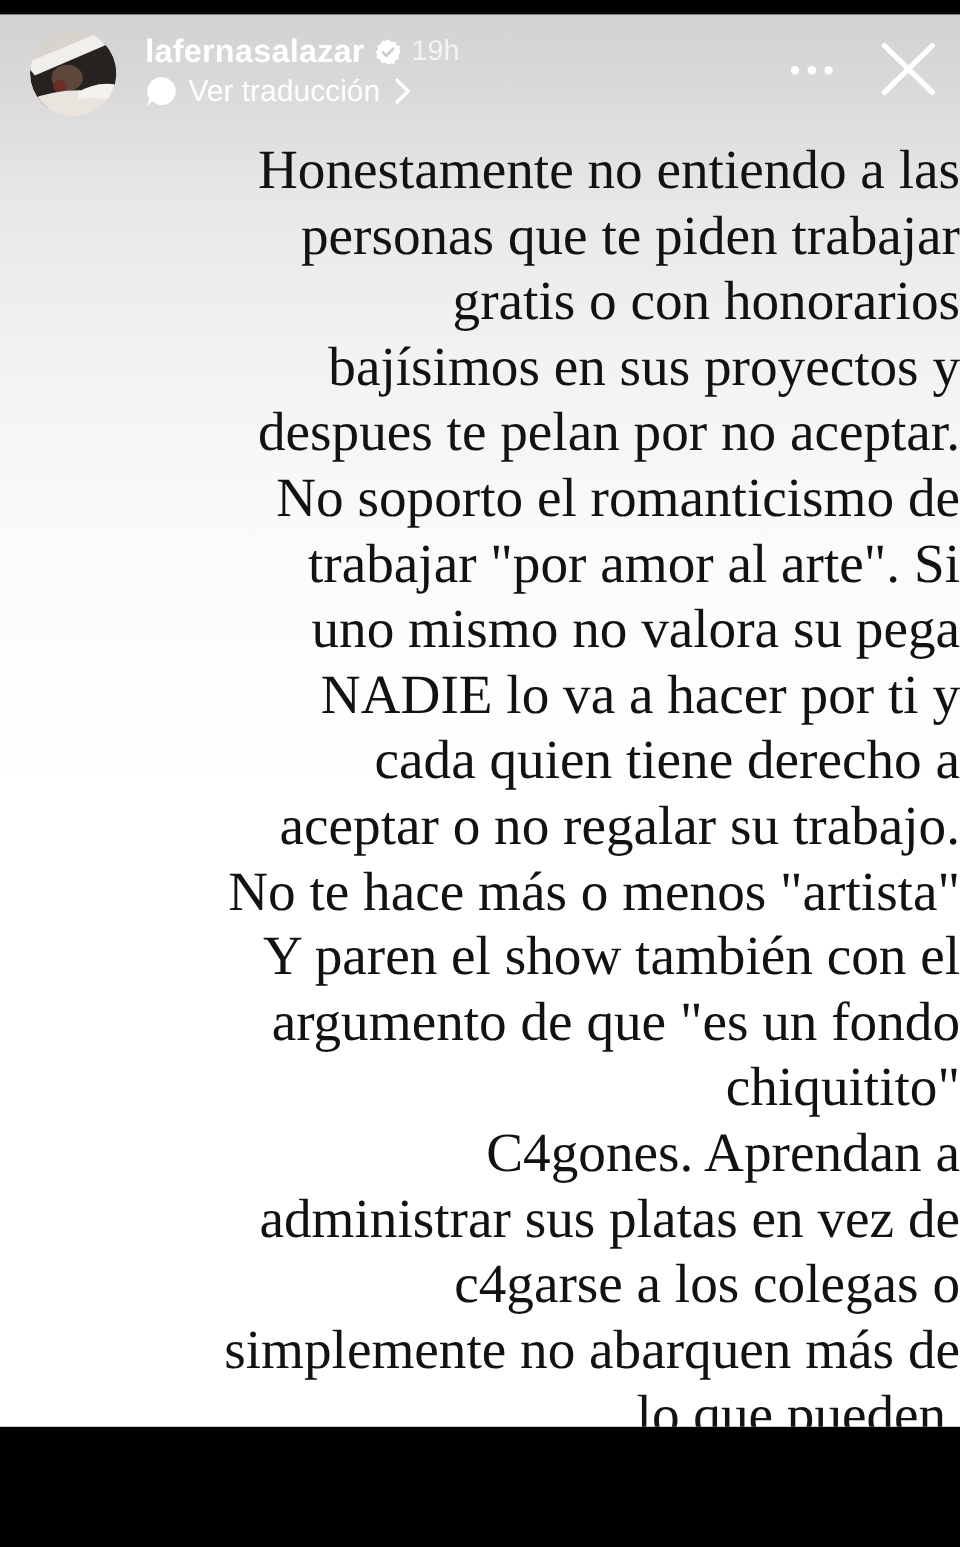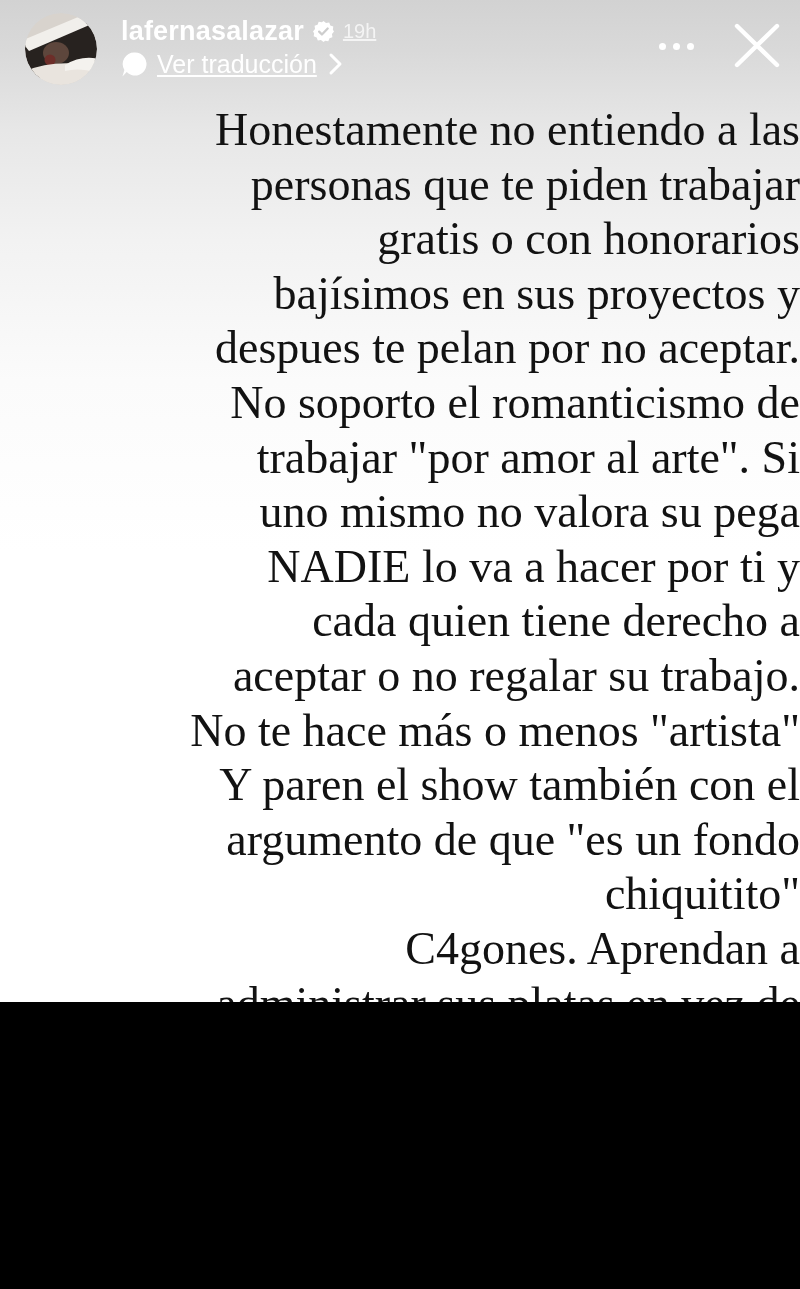--- a/index.html
+++ b/index.html
@@ -1,19 +1,19 @@
 <!DOCTYPE html>
 <html><head>
 <meta charset="utf-8">
 <style>
   html,body{margin:0;padding:0;background:#000;}
   .stage{
     position:relative;
-    width:800px;height:1002px;
-    margin:0 auto;
+    width:800px;height:1177px;
+    margin:12px auto;
     overflow:hidden;
     background:linear-gradient(180deg,#d2d2d2 0%,#d9d9d9 5%,#e7e7e7 13%,#f2f2f2 24%,#fbfbfb 38%,#ffffff 55%,#ffffff 100%);
     font-family:"Liberation Sans",sans-serif;
   }
   
   .header{
     position:absolute;top:0;left:0;right:0;height:96px;
     display:flex;align-items:flex-start;
     padding:13px 20px 0 25px;box-sizing:border-box;
   }
@@ -23,25 +23,25 @@
   }
   .avatar svg{display:block;width:72px;height:72px;}
   .meta{margin-left:24px;display:flex;flex-direction:column;gap:3px;padding-top:3px;min-width:0;}
   .row1{display:flex;align-items:center;gap:9px;}
   .username{
     color:#fff;font-size:27px;font-weight:600;letter-spacing:.2px;line-height:30px;
     cursor:pointer;white-space:nowrap;
   }
   .badge{display:inline-flex;width:21px;height:21px;}
   .badge svg{width:21px;height:21px;}
-  .time{color:rgba(255,255,255,.72);font-size:20px;line-height:30px;text-decoration:underline;}
+  .time{color:rgba(255,255,255,.72);font-size:24px;line-height:30px;}
   .row2{display:flex;align-items:center;gap:9px;cursor:pointer;}
   .bubble-icon{display:inline-flex;width:27px;height:27px;}
   .bubble-icon svg{width:27px;height:27px;}
-  .translate-label{color:#fff;font-size:25px;line-height:30px;white-space:nowrap;text-decoration:underline;}
+  .translate-label{color:#fff;font-size:25px;line-height:30px;white-space:nowrap;}
   .chev{display:inline-flex;width:16px;height:24px;margin-left:2px;}
   
   .more-btn{
     position:absolute;top:33px;right:100px;width:48px;height:26px;
     display:flex;align-items:center;justify-content:center;gap:7px;
     background:none;border:none;padding:0;cursor:pointer;
   }
   .more-btn .dot{width:7px;height:7px;border-radius:50%;background:#fff;}
   .close-btn{
     position:absolute;top:22px;right:18px;width:50px;height:50px;

